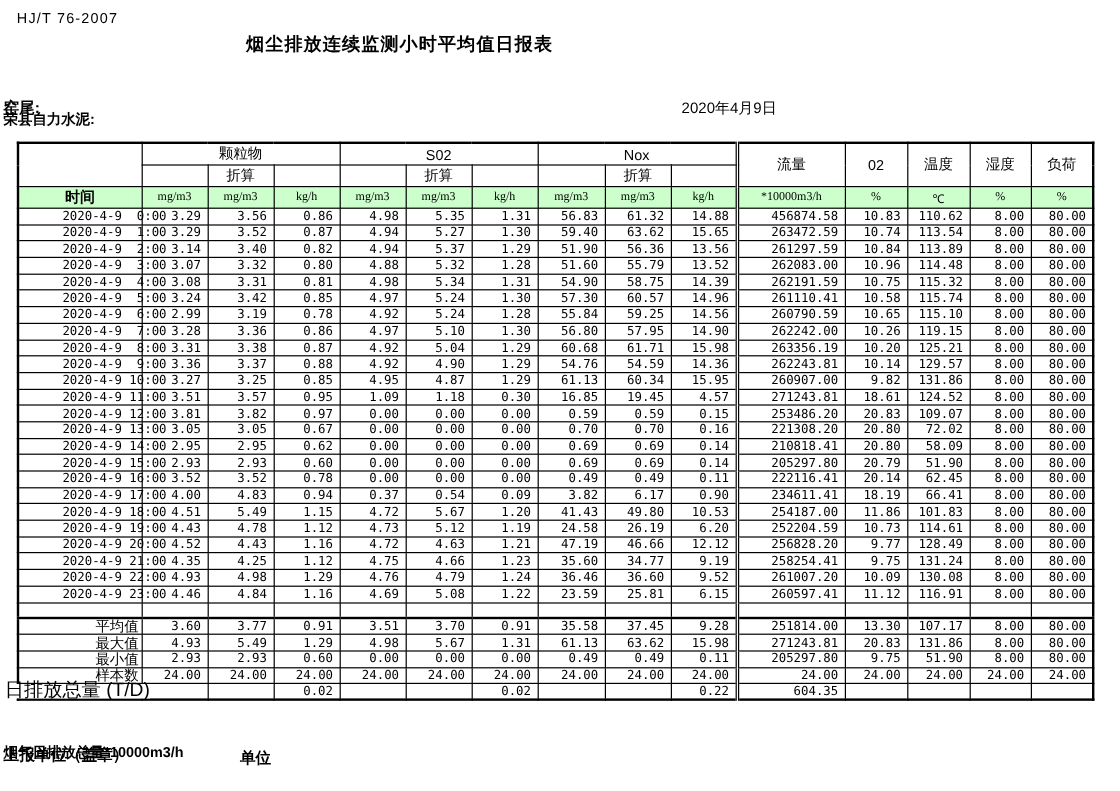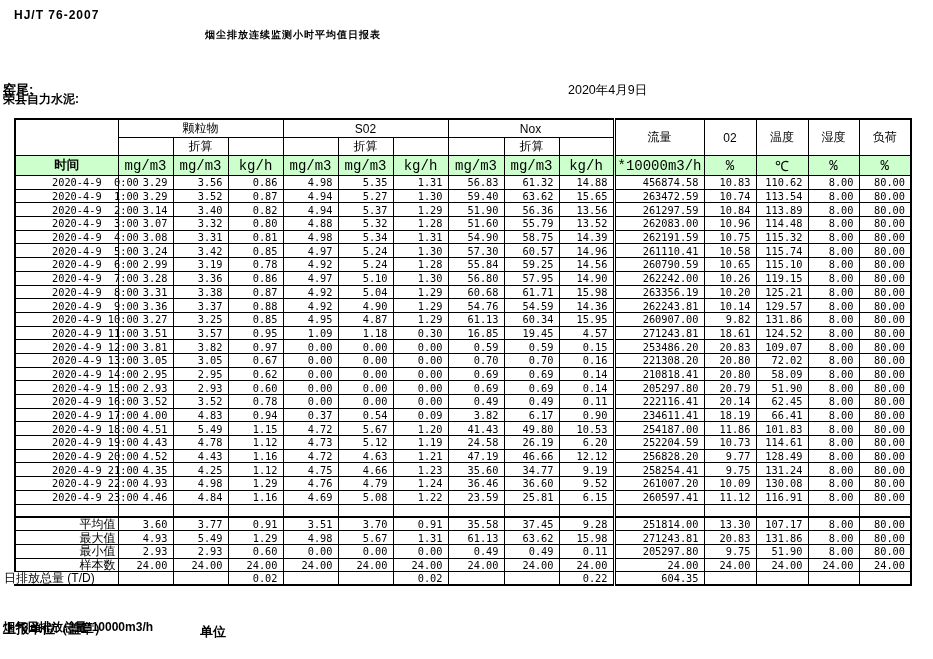--- a/index.html
+++ b/index.html
@@ -1,52 +1,52 @@
 <!DOCTYPE html>
 <html style="--green: #ccffcc;"><head>
 <meta charset="utf-8">
 <style>
   * { margin:0; padding:0; box-sizing:border-box; }
   html,body { width:933px; height:659px; background:#fff; overflow:hidden; }
   body { position:relative; font-family:"Liberation Sans",sans-serif; color:#000; }
 
   .abs { position:absolute; white-space:nowrap; }
-  .standard { left:14px; top:8px; font-size:12px; font-weight:bold; letter-spacing:1px; }
-  .title    { left:205px; top:28px; font-size:10px; font-weight:bold; letter-spacing:1px;text-align:right; }
+  .standard { left:14px; top:8px; font-size:12px; font-weight:normal; letter-spacing:1px; }
+  .title    { left:205px; top:28px; font-size:15px; font-weight:bold; letter-spacing:1px;text-align:right; }
   .company  { left:3px; top:64px; font-size:12px; font-weight:bold;margin-top:27px; }
   .kiln     { left:3px; top:81px; font-size:13px; font-weight:bold; }
   .date     { left:568px; top:82px; font-size:12.5px;text-align:center; }
 
   table.report { position:absolute; left:14px; top:118px; border-collapse:collapse;
                  table-layout:fixed; width:896px; border:2px solid #000; }
   th, td { border:1px solid #000; overflow:visible; vertical-align:middle;
            font-weight:normal; padding:0; }
 
   thead tr { height:16px; }
   thead th { font-size:12px; text-align:center; font-family:"Liberation Sans",sans-serif; }
   tr.units-row { height:16px; }
-  tr.units-row th { background:var(--green,#ccffcc); font-size:14px;
-                    font-family:Liberation Mono, monospace; }
+  tr.units-row th { background:var(--green,#ccffcc); font-size:10px;
+                    font-family:Liberation Serif, serif; }
   tr.units-row th.time-h { font-size:12.5px; font-family:"Liberation Sans",sans-serif;font-weight:bold; }
 
   tbody tr { height:13.7px; }
   tbody td { font-size:10.3px; text-align:right; padding-right:5px; line-height:12px;
              font-family:"DejaVu Sans Mono","Liberation Mono",monospace; }
   tbody td.time { padding-right:4px; white-space:pre;padding-left:36px; }
 
   td.bl-double, th.bl-double { border-left:3px double #000; }
 
   tr.spacer { height:13px; }
   tr.spacer td { border-bottom:2px solid #000; }
 
   td.sum-label { font-family:"Liberation Sans",sans-serif; font-size:12px;
                  text-align:right; padding-right:2px; white-space:nowrap;margin-left:27px; }
   td.total-label { position:relative; }
   td.total-label span { position:absolute; left:-12px; top:0px; background:#fff;
-                        font-size:12px; white-space:nowrap; z-index:2;
+                        font-size:16px; white-space:nowrap; z-index:2;
                         font-family:"Liberation Sans",sans-serif; }
 
   .foot1 { left:3px; top:619px; font-size:12px; font-weight:bold; }
   .foot2 { left:3px; top:620px; font-size:13px; font-weight:bold;font-family:Liberation Serif, serif; }
   .foot2 .unit-word { position:absolute; left:197px; top:3px; font-weight:bold; }
 </style>
 </head>
 <body>
 
 <div class="abs standard">HJ/T  76-2007</div>

